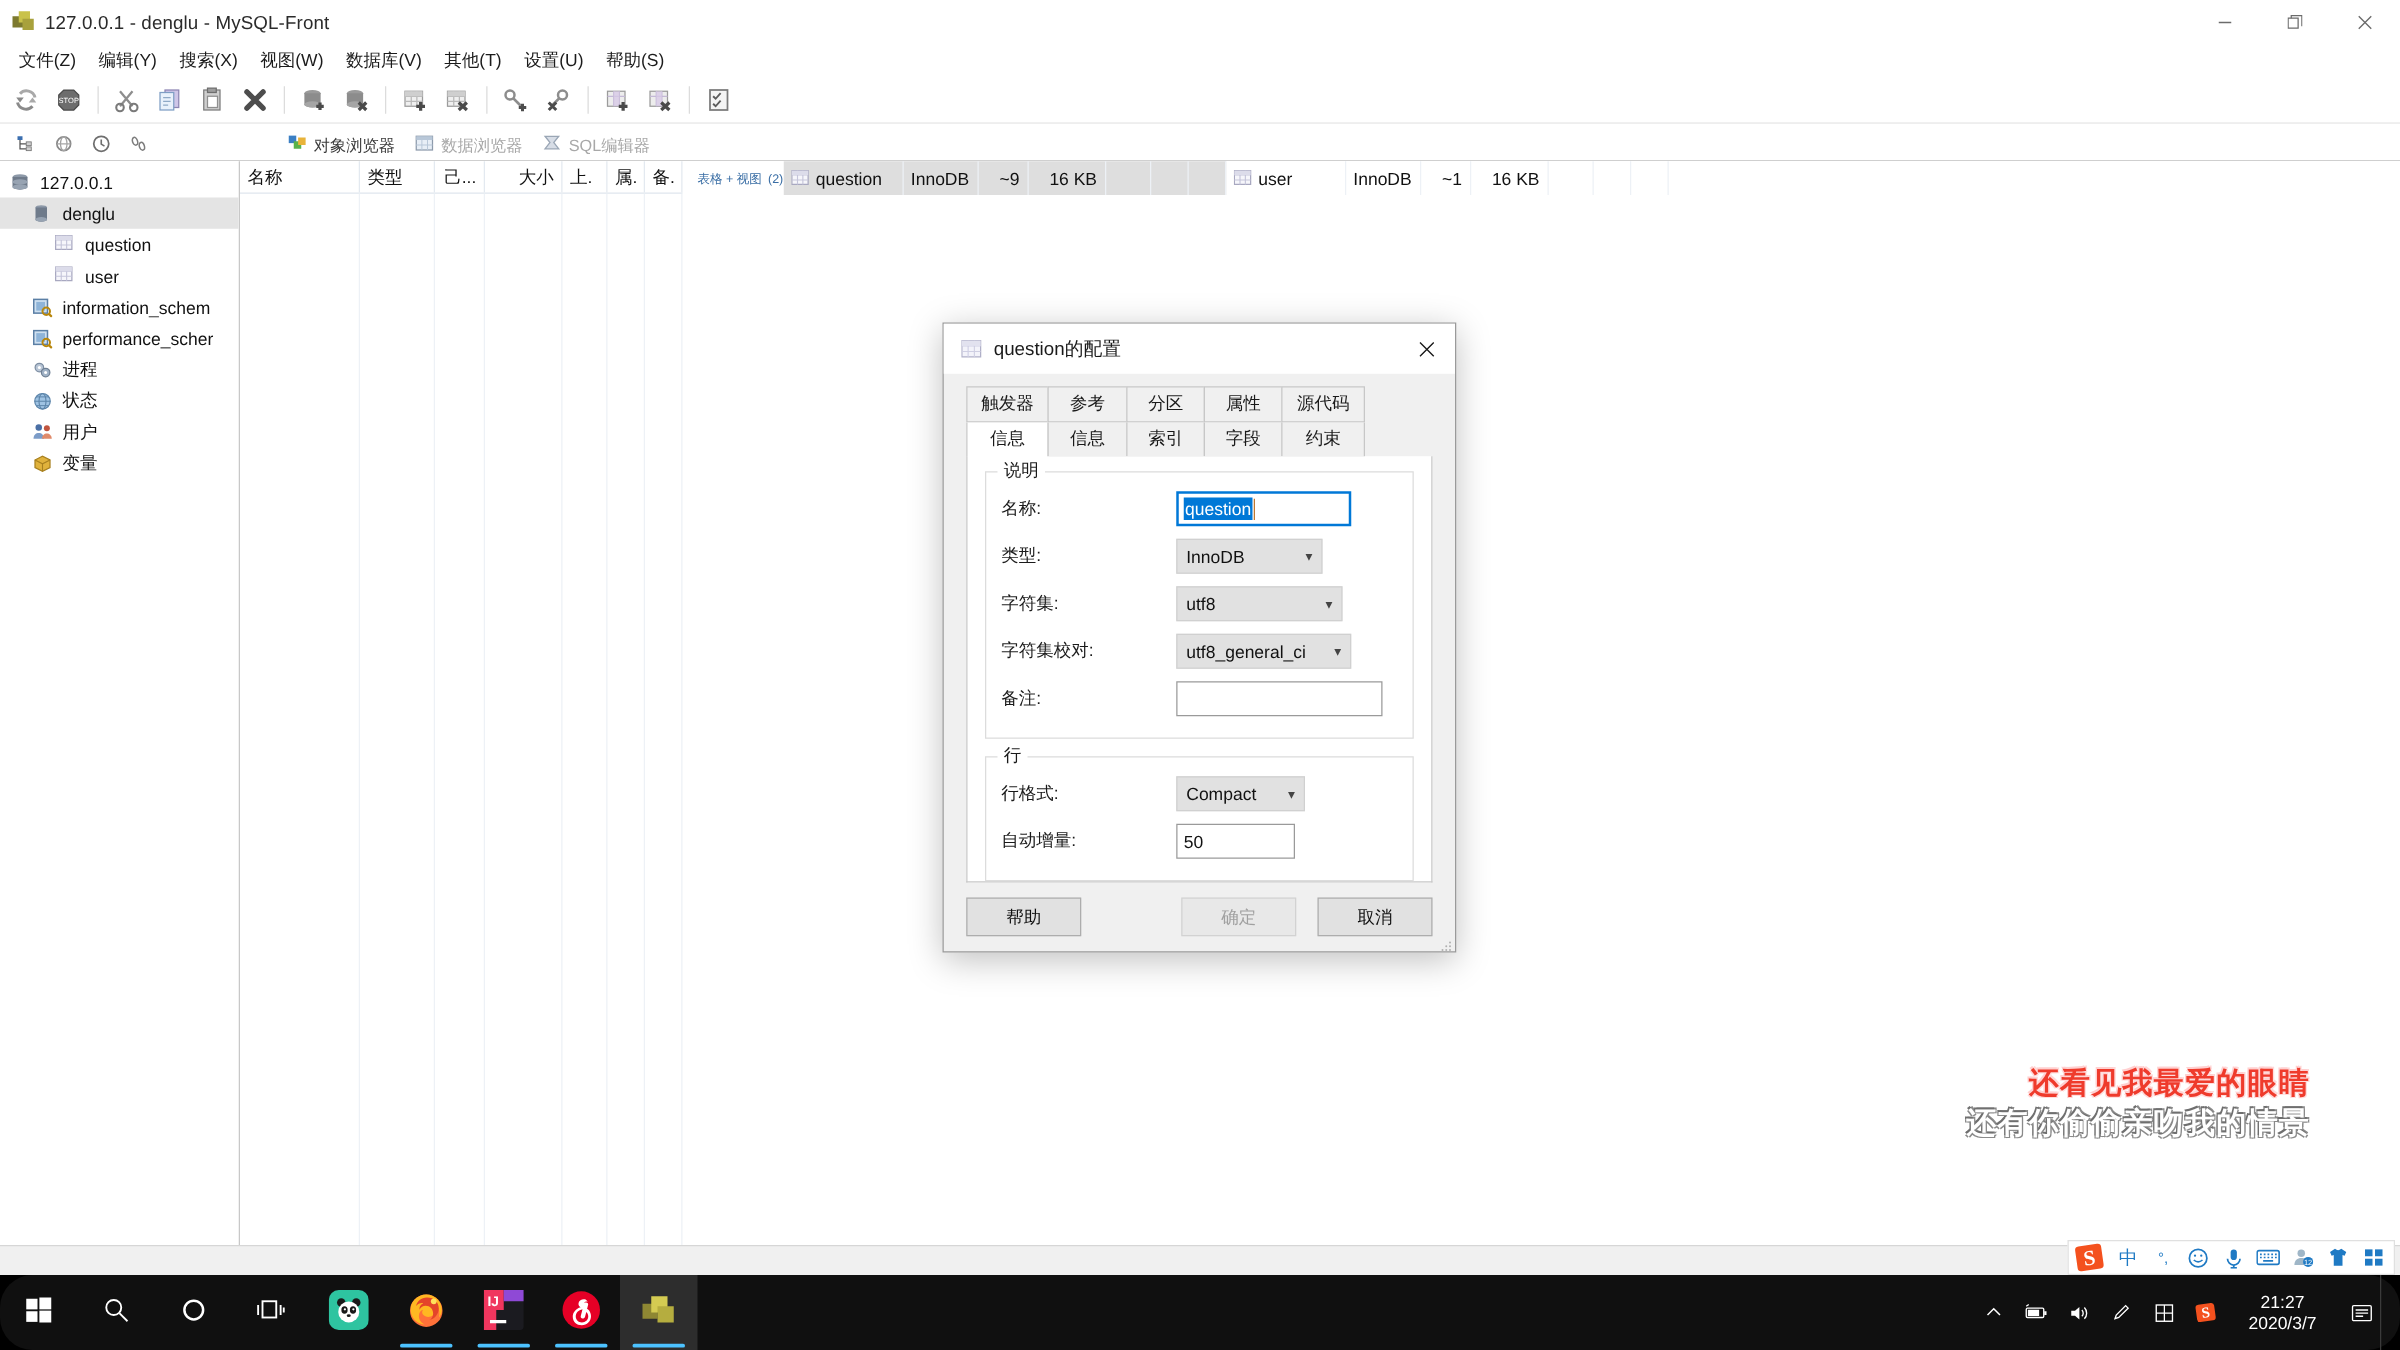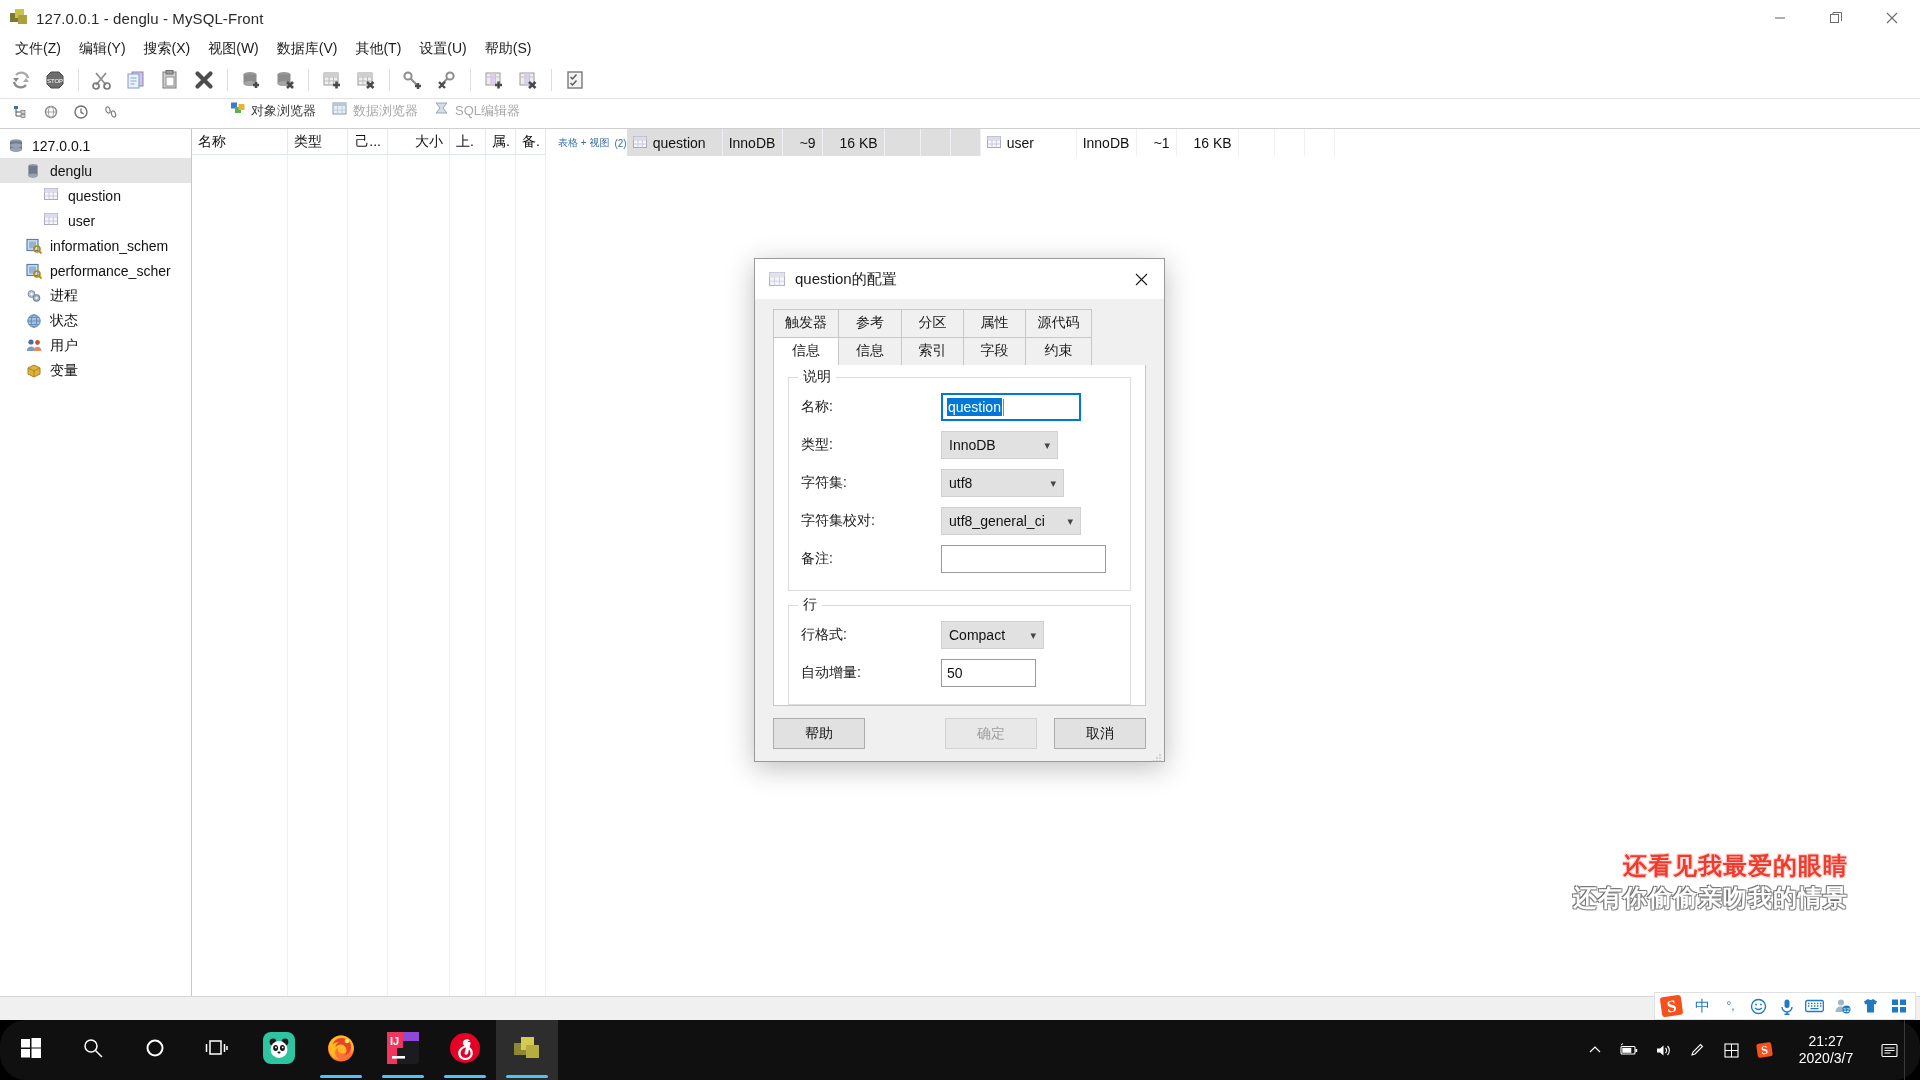--- a/index.html
+++ b/index.html
@@ -77,21 +77,21 @@
     width: 34px; height: 32px;
     display: flex; align-items: center; justify-content: center;
     position: relative;
   }
   .tbtn svg { display: block; }
 
   
   .toolbar2 {
     height: 30px; flex: 0 0 30px;
     background: #ffffff;
-    display: flex; align-items: flex-start;
+    display: flex; align-items: flex-end;
     padding-left: 6px;
     border-bottom: 1px solid #cfcfcf;
   }
   .tbtn-sm {
     width: 30px; height: 26px;
     display: flex; align-items: center; justify-content: center;
   }
   .viewbtn {
     display: flex; align-items: center; gap: 5px;
     padding: 2px 8px 2px 4px; margin-left: 4px;
@@ -815,21 +815,21 @@
           <div class="frow">
             <div class="flabel">类型:</div>
             <div class="fselect" style="width:117px">
               <span>InnoDB</span>
               <span class="chev">▾</span>
             </div>
           </div>
 
           <div class="frow">
             <div class="flabel">字符集:</div>
-            <div class="fselect" style="width:123px">
+            <div class="fselect" style="width:133px">
               <span>utf8</span>
               <span class="chev">▾</span>
             </div>
           </div>
 
           <div class="frow">
             <div class="flabel">字符集校对:</div>
             <div class="fselect" style="width:140px">
               <span>utf8_general_ci</span>
               <span class="chev">▾</span>

